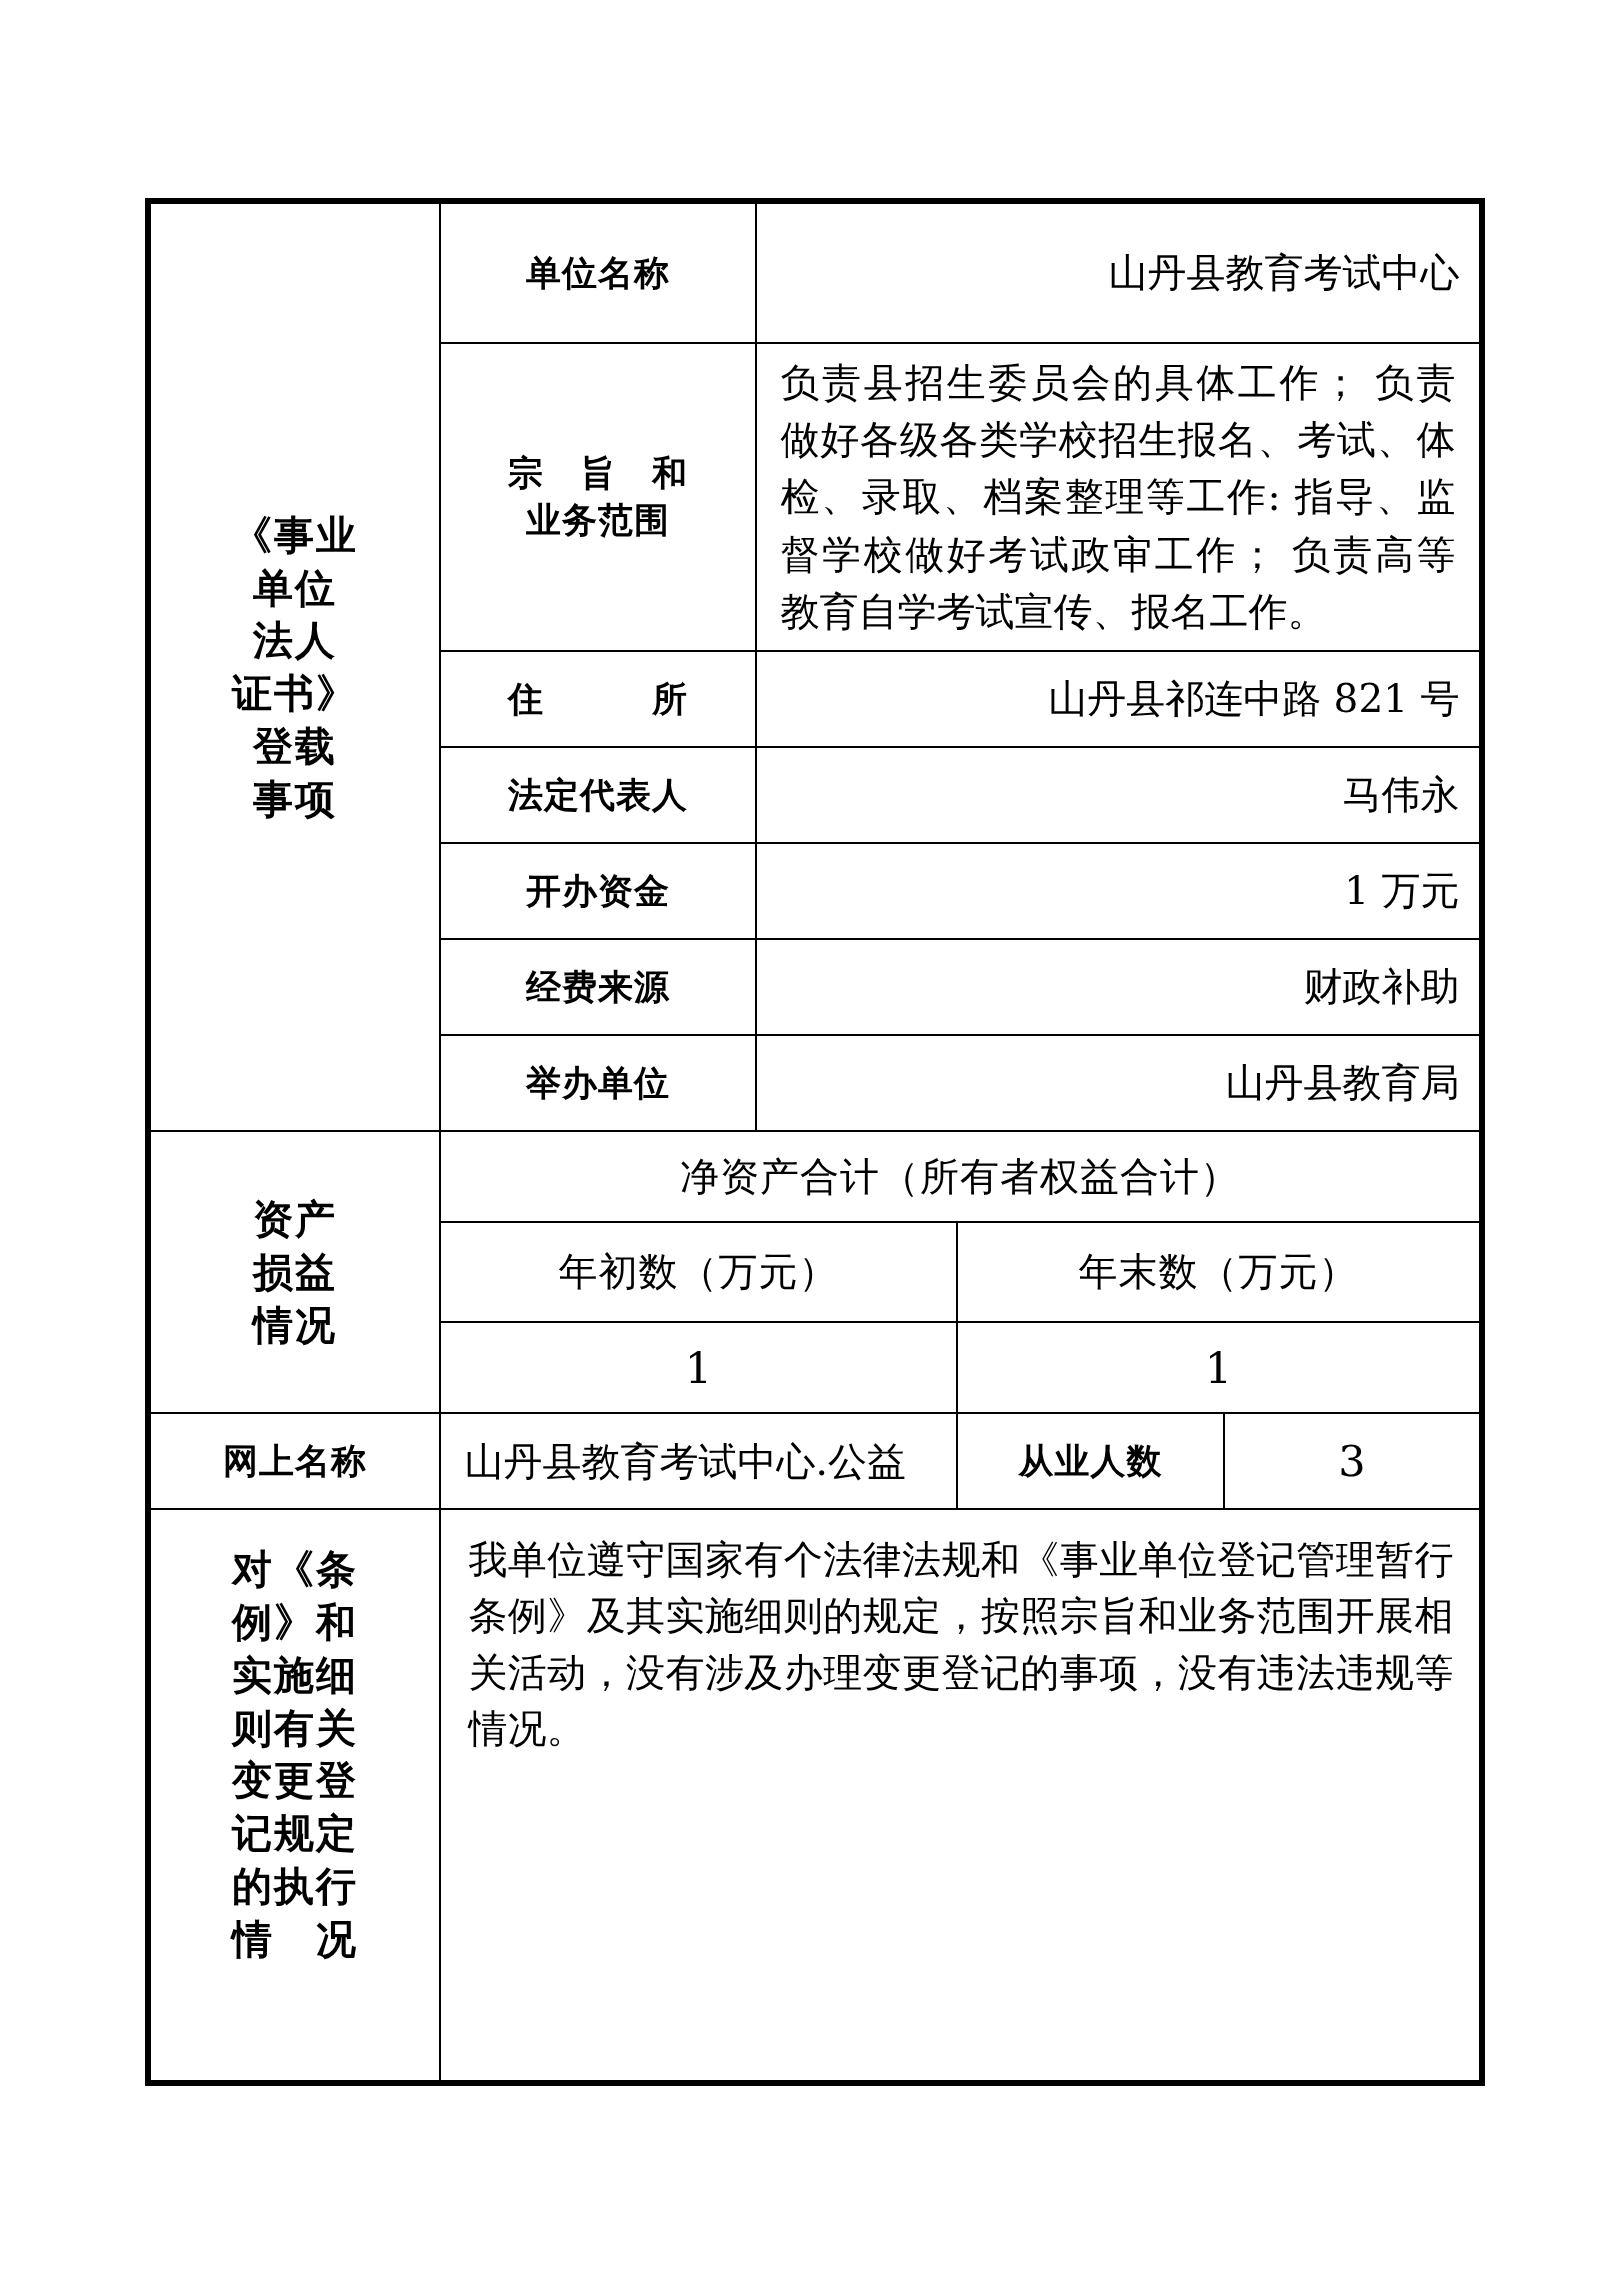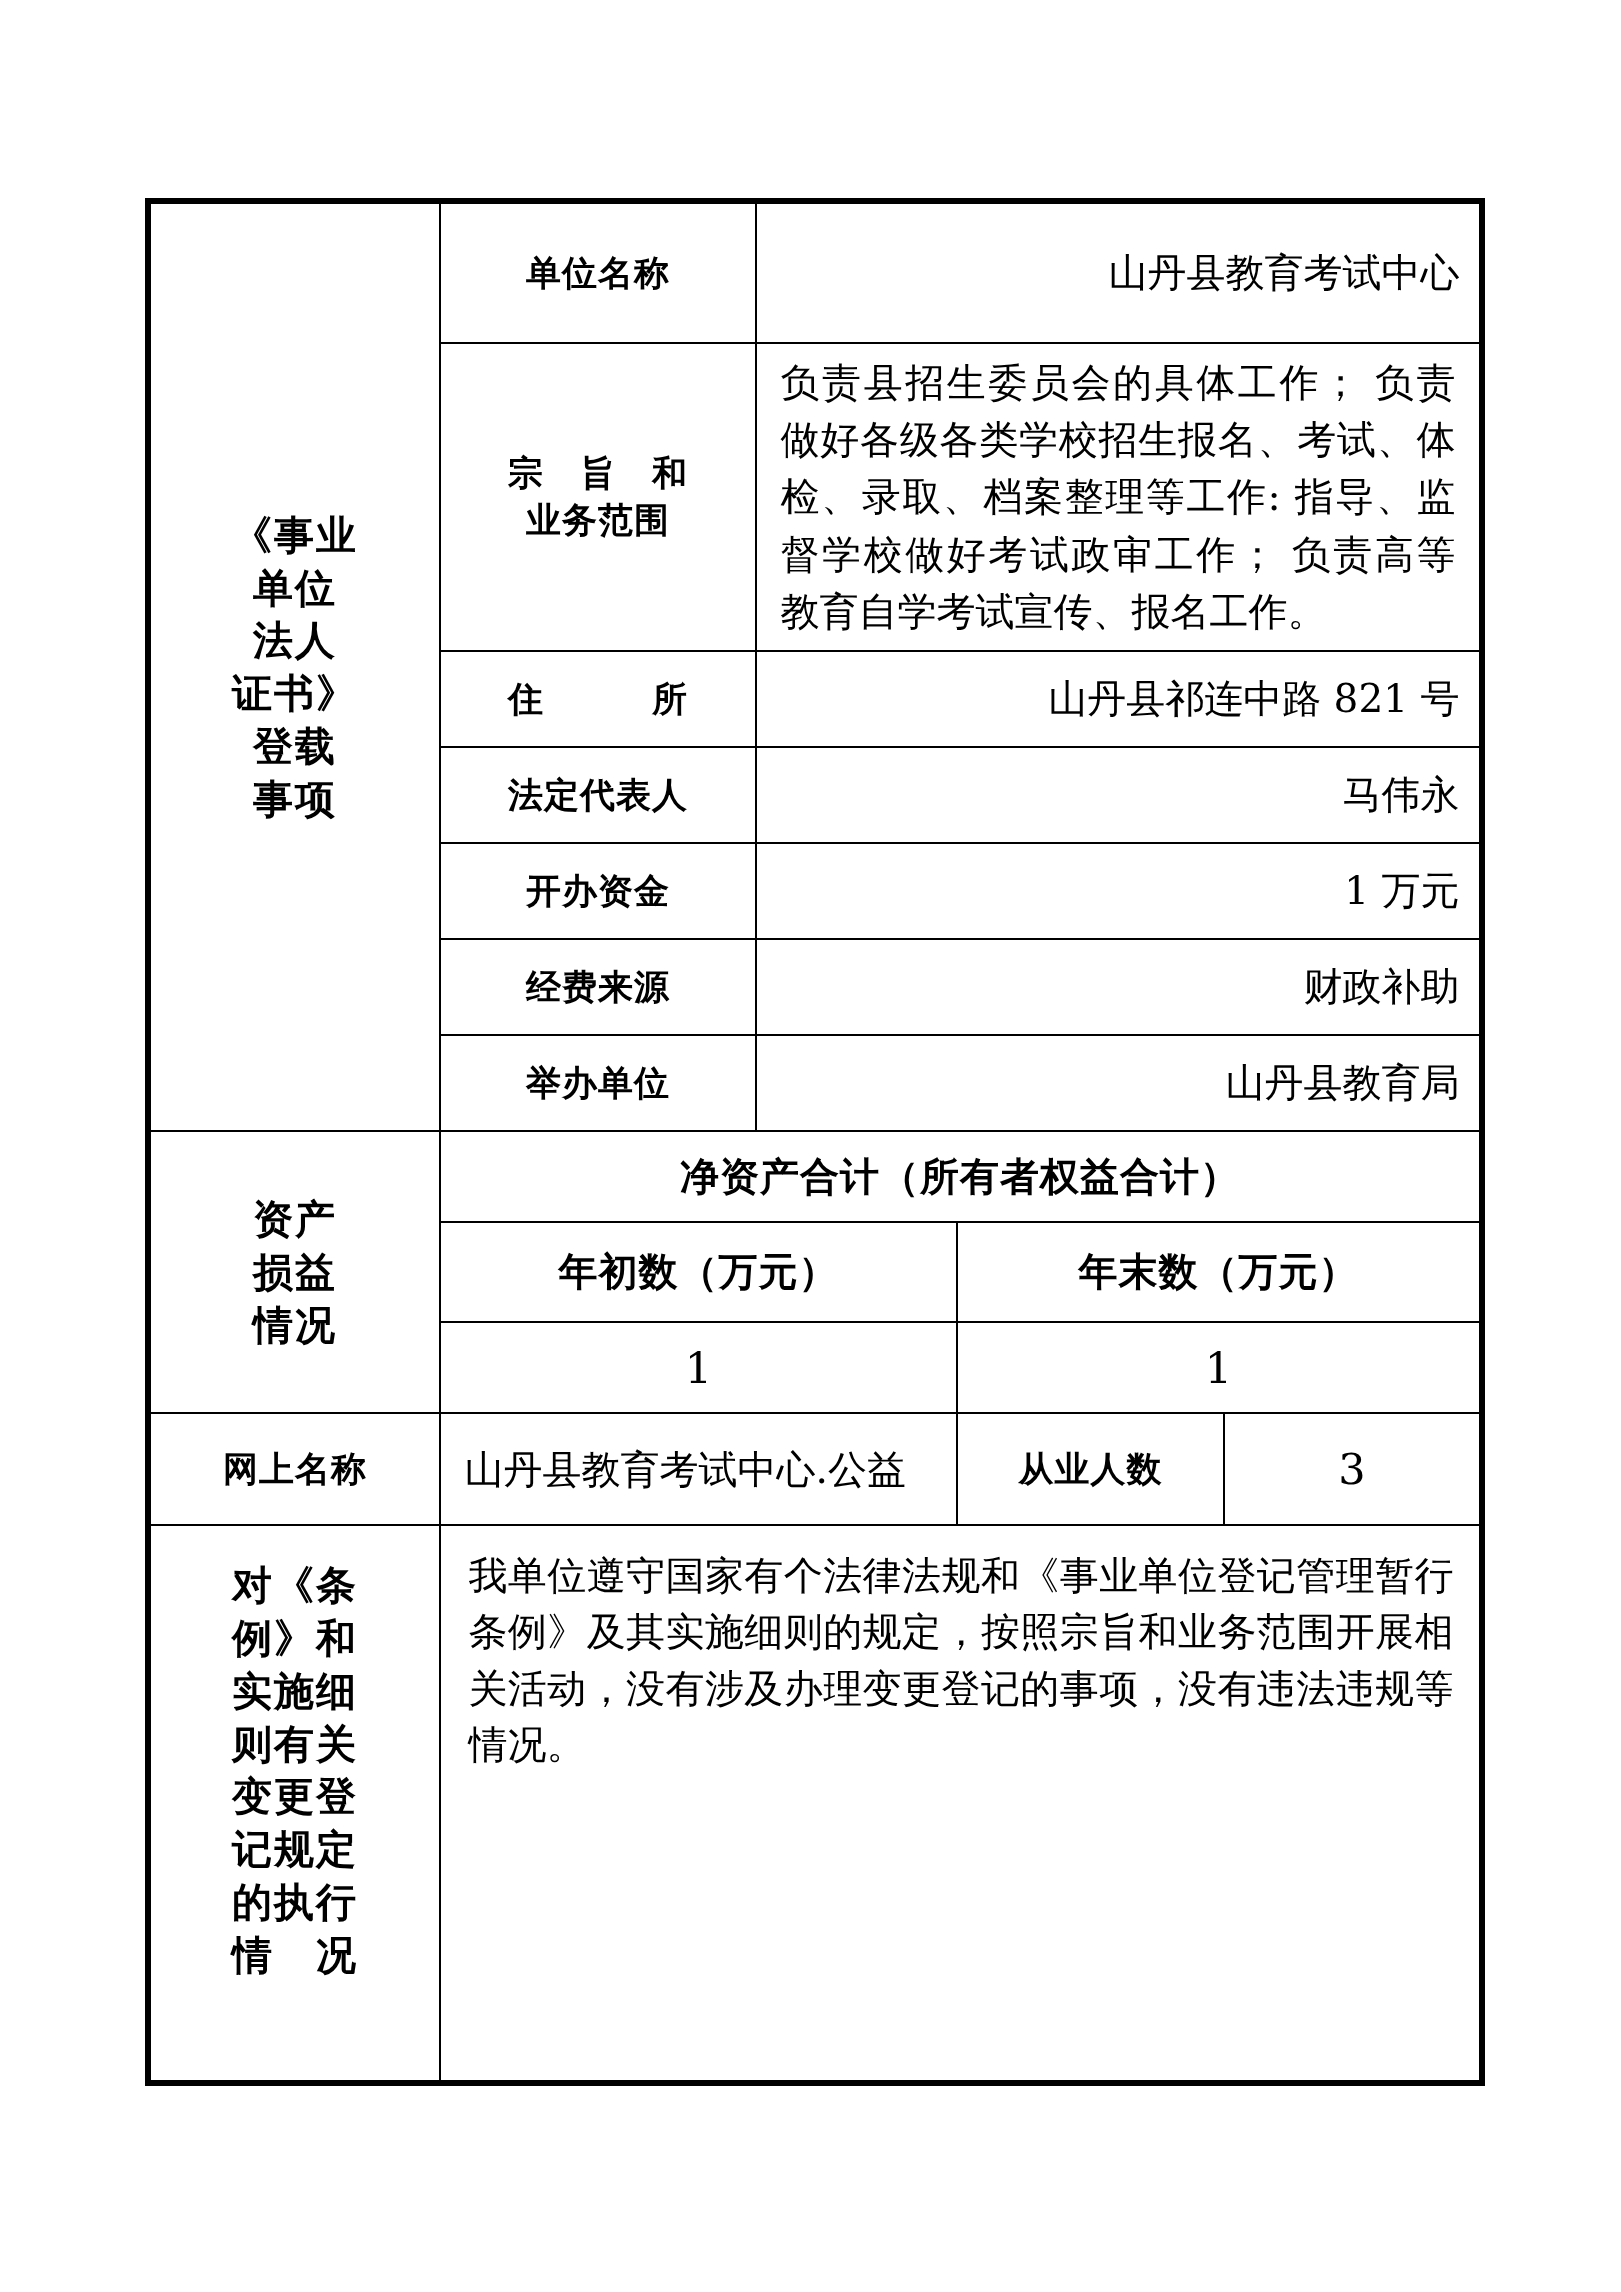--- a/index.html
+++ b/index.html
@@ -29,21 +29,21 @@
   table.report { border: 6.9px solid #000000; }
   td { vertical-align: middle; overflow: hidden; }
 
   
   tr.r-name      { height: 142px; }
   tr.r-scope     { height: 289px; }
   tr.r-small     { height: 96px;  }
   tr.r-nethead   { height: 91px; margin-top: 30px;  }
   tr.r-colhead   { height: 100px;  }
   tr.r-values    { height: 91px;  }
-  tr.r-online    { height: 112px; }
+  tr.r-online    { height: 96px; }
   tr.r-comp      { height: auto;  }
 
   
   tr.r-nethead td, tr.r-online td, tr.r-comp td { border-top-width: 2.9px; }
 
   
   td.side { text-align: center; }
   .side-stack { display: inline-block; }
   .side-line {
     font-size: 40px; font-weight: 700;
@@ -70,21 +70,21 @@
     text-align: right;
     white-space: pre-wrap;
   }
   td.val-long {
     line-height: 1.47;
     text-align: justify;
     padding: 9.8px 23.5px;
   }
   td.headcell {
     text-align: center;
-    font-size: 39px; font-weight: 700;
+    font-size: 39px; font-weight: 400;
     letter-spacing: 1px;
   }
   td.numcell { text-align: center; font-size: 43px; }
   td.comp-text {
     vertical-align: top;
     font-size: 39px;
     line-height: 1.45;
     padding: 21.6px 25.5px 0 27.4px;
     text-align: justify;
   }

